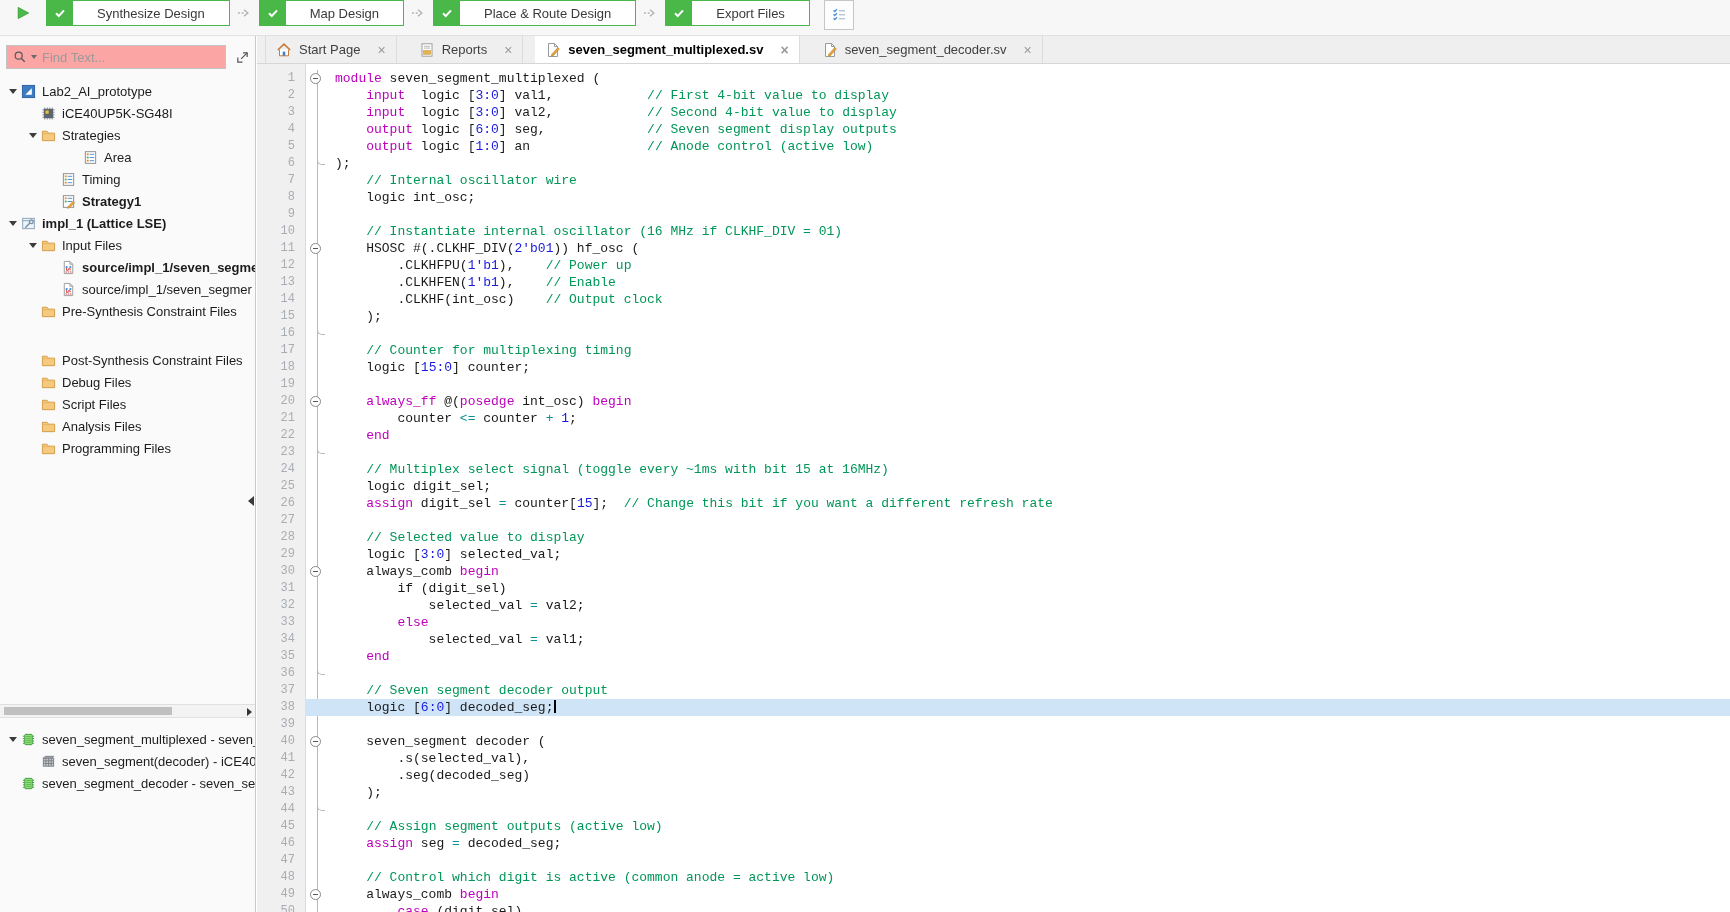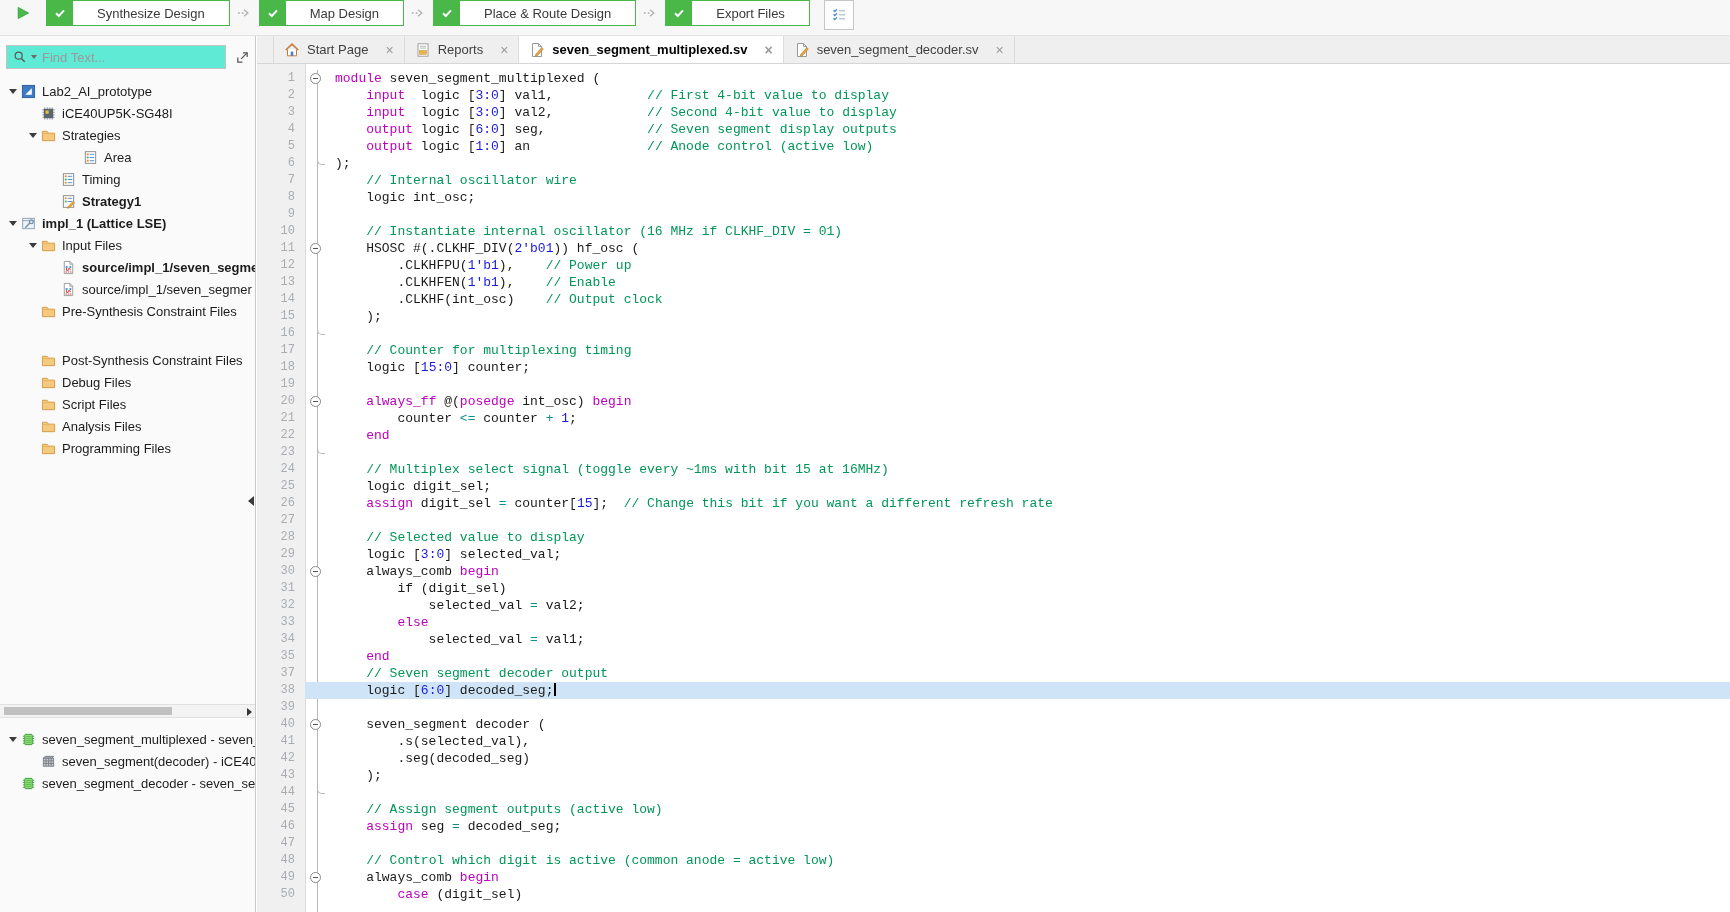--- a/index.html
+++ b/index.html
@@ -13,21 +13,21 @@
   .stage{display:flex;align-items:stretch;height:26px;background:#fff;border:1px solid #49b849;box-sizing:border-box;}
   .stage .chk{width:26px;background:#49b849;display:flex;align-items:center;justify-content:center;flex:none;}
   .stage .lbl{display:flex;align-items:center;padding:0 24px;font-size:13px;color:#3a3a3a;white-space:nowrap;}
   .step-arrow{margin:0 6px;display:flex;align-items:center;}
   .tool-btn{width:28px;height:28px;border:1px solid #c6c6c6;background:#fdfdfd;margin-left:14px;
             display:flex;align-items:center;justify-content:center;}
   
   .left-panel{position:absolute;top:36px;left:0;width:256px;bottom:0;background:#fafafa;
               border-right:1px solid #c9c9c9;box-sizing:border-box;overflow:hidden;}
   .search-row{display:flex;align-items:center;padding:9px 6px 5px 6px;gap:7px;}
-  .search-box{flex:1;height:24px;background:#5eead4;border:1px solid #c4c4c4;display:flex;align-items:center;
+  .search-box{flex:1;height:24px;background:#fca5a5;border:1px solid #c4c4c4;display:flex;align-items:center;
               padding:0 5px;gap:3px;box-sizing:border-box;}
   .search-box input{border:none;outline:none;flex:1;min-width:0;font-size:13px;color:#333;background:transparent;
                     font-family:"Liberation Sans",sans-serif;}
   .search-box input::placeholder{color:#9a9a9a;}
   .mini-caret{width:0;height:0;border-left:3.5px solid transparent;border-right:3.5px solid transparent;
               border-top:4px solid #6a6a6a;flex:none;}
   .icon-btn{width:18px;height:18px;display:flex;align-items:center;justify-content:center;color:#555;flex:none;}
   .tree{padding-top:6px;}
   .tree-row,.hier-row{height:22px;display:flex;align-items:center;font-size:13px;white-space:nowrap;overflow:hidden;}
   .tree-row .lab,.hier-row .lab{margin-left:6px;}
@@ -40,21 +40,21 @@
            border-top:1px solid #e0e0e0;border-bottom:1px solid #e0e0e0;box-sizing:border-box;}
   .hscroll .thumb{position:absolute;left:4px;top:2px;height:8px;width:168px;background:#c0c0c0;}
   .hscroll .arr{position:absolute;right:3px;top:3px;width:0;height:0;border-top:4px solid transparent;
                 border-bottom:4px solid transparent;border-left:5px solid #333;}
   .hierarchy{position:absolute;top:686px;left:0;right:0;bottom:0;background:#fafafa;padding-top:6px;}
   .collapse-arrow{position:absolute;left:248px;top:496px;width:0;height:0;border-right:6px solid #3a3a3a;
                   border-top:5px solid transparent;border-bottom:5px solid transparent;z-index:5;}
   
   .editor{position:absolute;top:36px;left:257px;right:0;bottom:0;}
   .tabbar{height:28px;background:#efefef;border-bottom:1px solid #d6d6d6;display:flex;align-items:stretch;
-          padding-left:16px;box-sizing:border-box;}
+          padding-left:8px;box-sizing:border-box;gap:12px;}
   .tab{display:flex;align-items:center;gap:7px;padding:0 10px;border-right:1px solid #dcdcdc;
        font-size:13px;color:#3f3f3f;cursor:pointer;white-space:nowrap;}
   .tab:first-child{border-left:1px solid #dcdcdc;}
   .tab.active{background:#fff;font-weight:bold;color:#000;}
   .tab .close{margin-left:10px;color:#9a9a9a;font-size:14px;line-height:1;}
   .code{position:absolute;top:28px;left:0;right:0;bottom:0;overflow:hidden;padding-top:6px;box-sizing:border-box;
         font-family:"Liberation Mono",monospace;font-size:13px;line-height:17px;
         background:linear-gradient(to right,#f0f0f0 48px,#ffffff 48px);}
   .gutter-border{position:absolute;top:0;bottom:0;left:48px;width:1px;background:#dadada;}
   .fold-vline{position:absolute;top:6px;bottom:0;left:60px;width:1px;background:#b8b8b8;}
@@ -645,20 +645,27 @@
           <span class="ln">34</span>
           <span class="fold-slot"></span>
           <pre class="txt"><span class="d">            selected_val </span><span class="o">=</span><span class="d"> val1;</span></pre>
         </div>
         <div class="row">
           <span class="ln">35</span>
           <span class="fold-slot"></span>
           <pre class="txt"><span class="d">    </span><span class="k">end</span></pre>
         </div>
         <div class="row">
+          <span class="ln">36</span>
+          <span class="fold-slot">
+            <span class="fold-tick"></span>
+          </span>
+          <pre class="txt"></pre>
+        </div>
+        <div class="row">
           <span class="ln">37</span>
           <span class="fold-slot"></span>
           <pre class="txt"><span class="d">    </span><span class="c">// Seven segment decoder output</span></pre>
         </div>
         <div class="row hl">
           <span class="ln">38</span>
           <span class="fold-slot"></span>
           <pre class="txt"><span class="d">    logic [</span><span class="n">6:0</span><span class="d">] decoded_seg;</span><span class="caret"></span></pre>
         </div>
         <div class="row">

